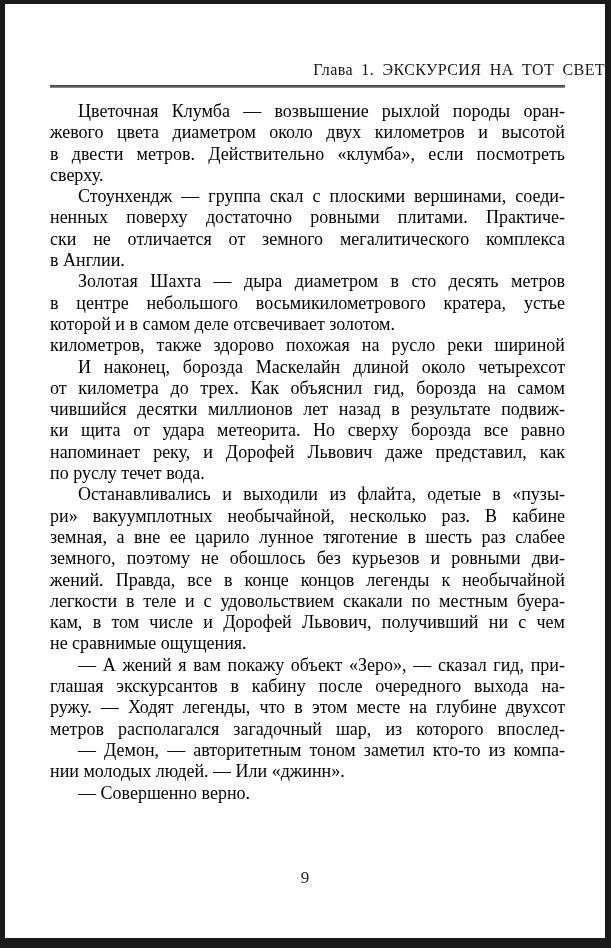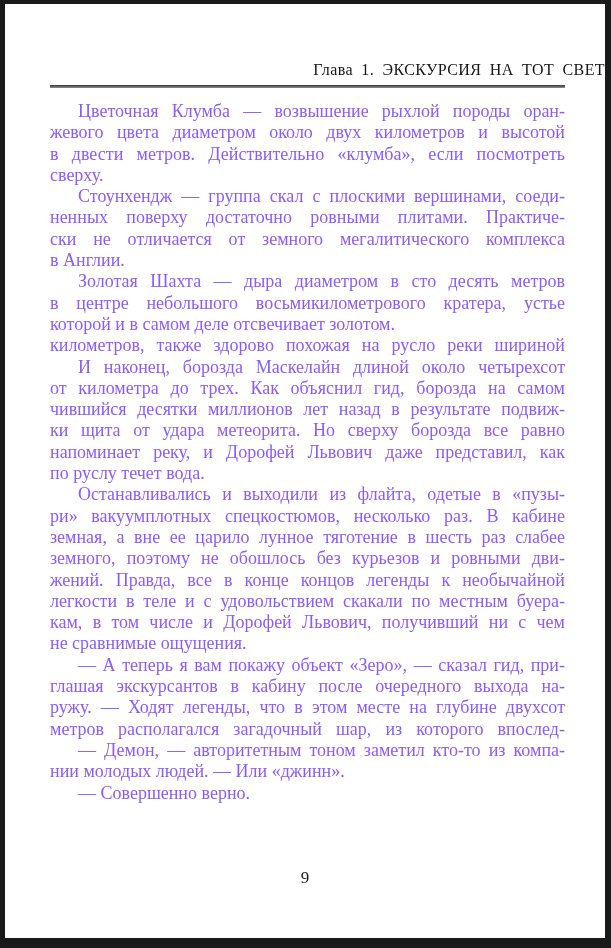--- a/index.html
+++ b/index.html
@@ -30,21 +30,21 @@
   }
   .heading-rule{
     margin:6px 40px 0 45px;
     height:3px;
     background:linear-gradient(#383838,#8f8f8f);
   }
   .body-text{
     margin:13px 40px 0 45px;
     font-size:18px;
     line-height:21.3px;
-    color:#8b5cf6;
+    color:#000000;
   }
   .para{margin:0;}
   .line{
     text-align:justify;
     text-align-last:justify;
     height:21.3px;
     overflow:hidden;
     white-space:normal;
   }
   .line.first{text-indent:28px;}
@@ -87,30 +87,30 @@
           <div class="line">километров, также здорово похожая на русло реки шириной</div>
           <div class="line first">И наконец, борозда Маскелайн длиной около четырехсот</div>
           <div class="line">от километра до трех. Как объяснил гид, борозда на самом</div>
           <div class="line">чившийся десятки миллионов лет назад в результате подвиж-</div>
           <div class="line">ки щита от удара метеорита. Но сверху борозда все равно</div>
           <div class="line">напоминает реку, и Дорофей Львович даже представил, как</div>
           <div class="line last">по руслу течет вода.</div>
         </div>
         <div class="para">
           <div class="line first">Останавливались и выходили из флайта, одетые в «пузы-</div>
-          <div class="line">ри» вакуумплотных спецкостюмов, несколько раз. В кабине</div>
+          <div class="line">ри» вакуумплотных необычайной, несколько раз. В кабине</div>
           <div class="line">земная, а вне ее царило лунное тяготение в шесть раз слабее</div>
           <div class="line">земного, поэтому не обошлось без курьезов и ровными дви-</div>
           <div class="line">жений. Правда, все в конце концов легенды к необычайной</div>
           <div class="line">легкости в теле и с удовольствием скакали по местным буера-</div>
           <div class="line">кам, в том числе и Дорофей Львович, получивший ни с чем</div>
           <div class="line last">не сравнимые ощущения.</div>
         </div>
         <div class="para">
-          <div class="line first">— А теперь я вам покажу объект «Зеро», — сказал гид, при-</div>
+          <div class="line first">— А жений я вам покажу объект «Зеро», — сказал гид, при-</div>
           <div class="line">глашая экскурсантов в кабину после очередного выхода на-</div>
           <div class="line">ружу. — Ходят легенды, что в этом месте на глубине двухсот</div>
           <div class="line">метров располагался загадочный шар, из которого впослед-</div>
         </div>
         <div class="para">
           <div class="line first">— Демон, — авторитетным тоном заметил кто-то из компа-</div>
           <div class="line last">нии молодых людей. — Или «джинн».</div>
         </div>
         <div class="para">
           <div class="line first last">— Совершенно верно.</div>

